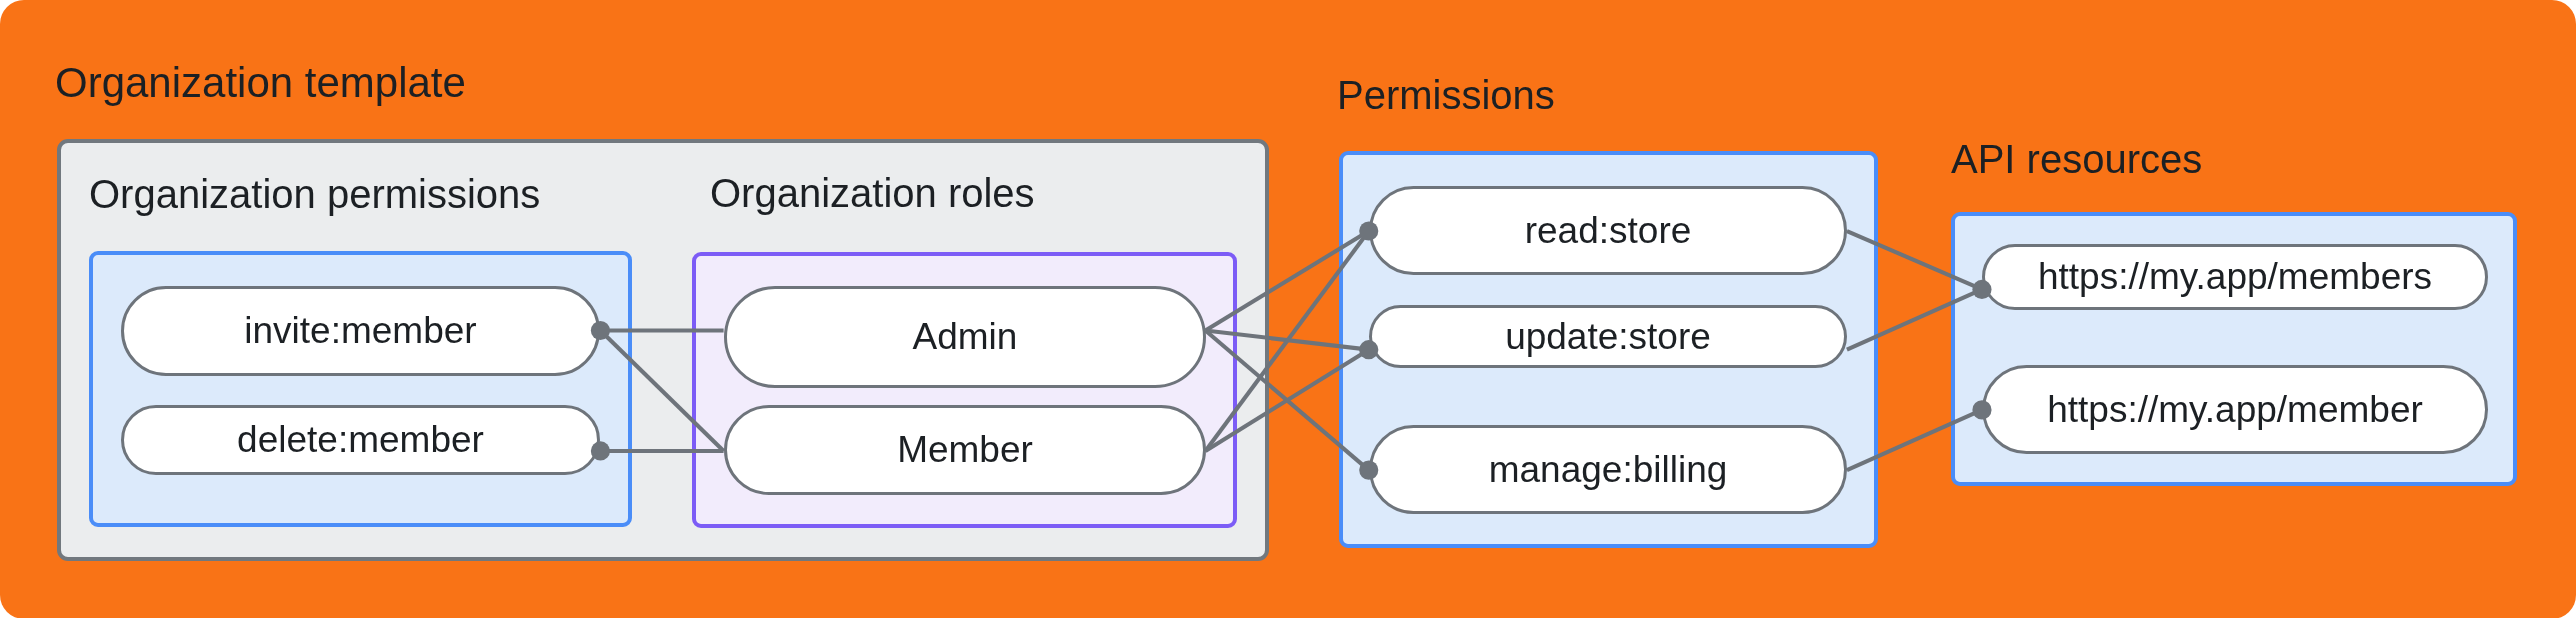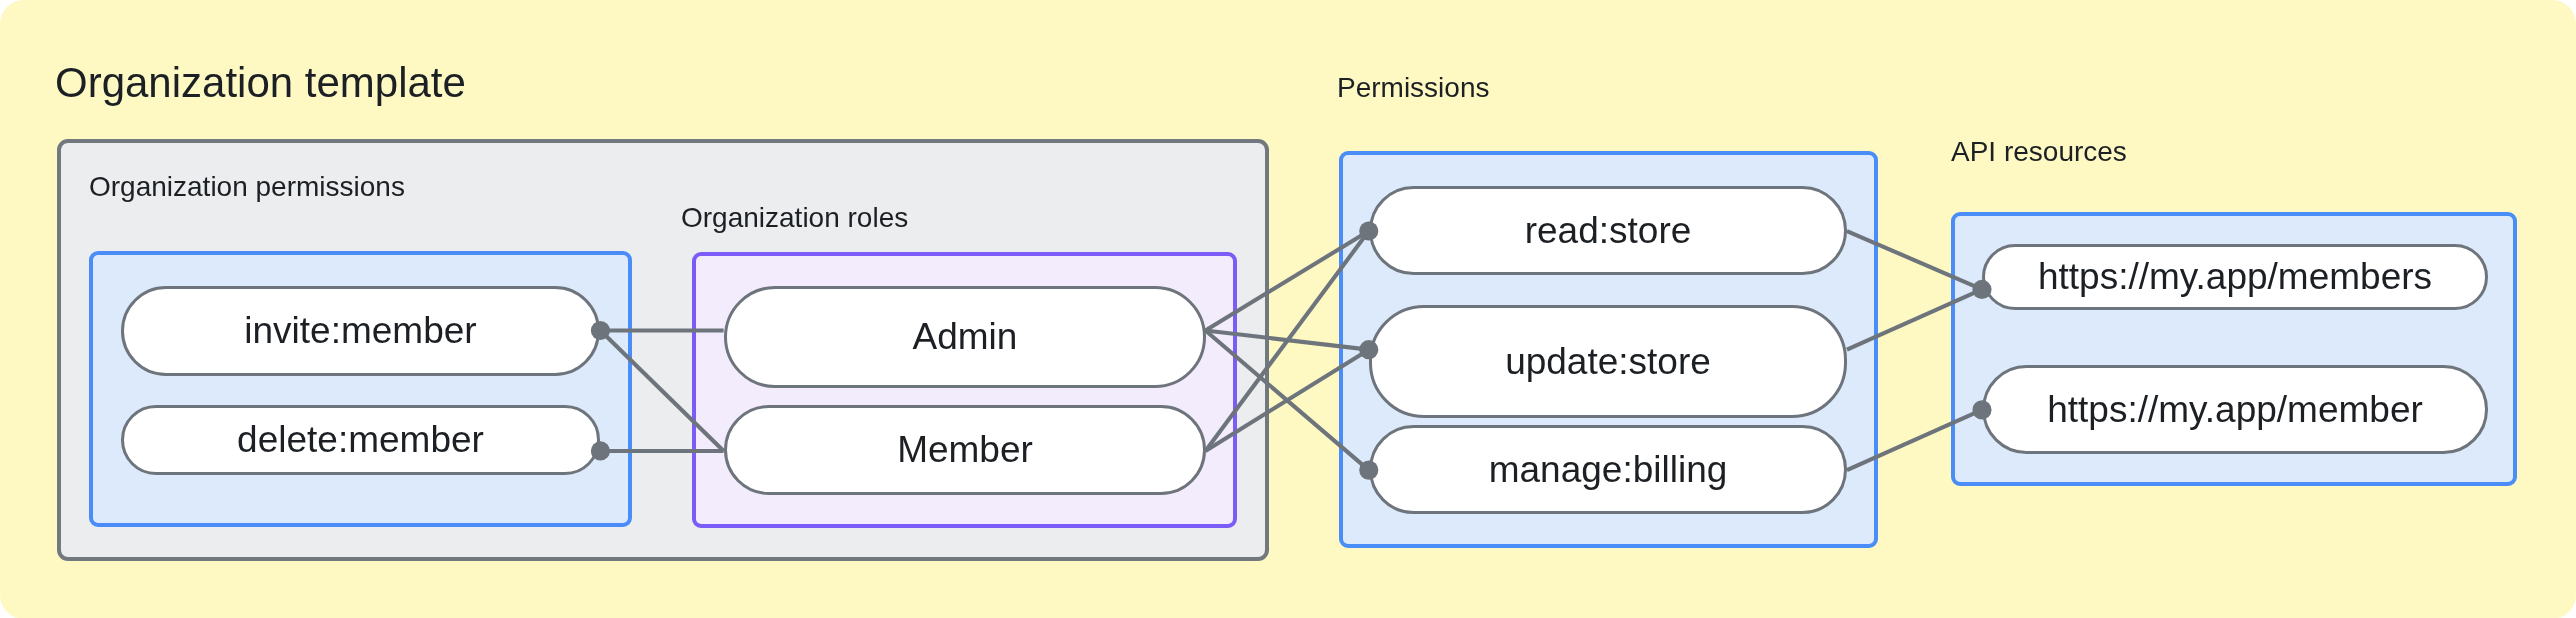--- a/index.html
+++ b/index.html
@@ -1,34 +1,34 @@
 <!DOCTYPE html>
 <html style="font-size:14.6px"><head>
 <meta charset="utf-8">
 <style>
   html, body { margin: 0; padding: 0; background: #ffffff; }
   * { box-sizing: border-box; }
   #canvas {
     position: relative;
     width: 2576px;
     height: 619px;
-    background: #fef9c3;
+    background: #f97316;
     border-radius: 24px;
     overflow: hidden;
     font-family: "Liberation Sans", "DejaVu Sans", sans-serif;
     color: #1c2024;
   }
   .abs { position: absolute; }
   .diagram-title {
     font-size: 42px;
     line-height: 1.1;
     color: #1c2024;
   }
   .group-label {
-    font-size: 28px;
+    font-size: 40px;
     line-height: 1.1;
     color: #1c2024;
     white-space: nowrap;
   }
   .container-box { border-radius: 11px; }
   .gray-box {
     background: #ebedee;
     border: 4.6px solid #71787e;
   }
   .blue-box {
@@ -67,29 +67,29 @@
 
   <div class="abs diagram-title" style="left:55px; top:60px;">Organization template</div>
 
   <div class="abs container-box gray-box" style="left:57px; top:139px; width:1212px; height:422px;"></div>
 
   <div class="abs group-label" style="left:89px; top:172px;">Organization permissions</div>
   <div class="abs blue-box" style="left:89px; top:251px; width:543px; height:276px;"></div>
   <div class="abs node" style="left:121px; top:286px; width:479px; height:90px;">invite:member</div>
   <div class="abs node" style="left:121px; top:405px; width:479px; height:70px;">delete:member</div>
 
-  <div class="abs group-label" style="left:681px; top:171px;margin-top:32px;">Organization roles</div>
+  <div class="abs group-label" style="left:710px; top:171px;">Organization roles</div>
   <div class="abs purple-box" style="left:692px; top:252px; width:545px; height:276px;"></div>
   <div class="abs node" style="left:724px; top:286px; width:482px; height:102px;">Admin</div>
   <div class="abs node" style="left:724px; top:405px; width:482px; height:90px;">Member</div>
 
   <div class="abs group-label" style="left:1337px; top:73px;">Permissions</div>
   <div class="abs blue-box" style="left:1339px; top:151px; width:539px; height:397px;"></div>
   <div class="abs node" style="left:1369px; top:186px; width:478px; height:89px;">read:store</div>
-  <div class="abs node" style="left:1369px; top:305px; width:478px; height:113px;">update:store</div>
+  <div class="abs node" style="left:1369px; top:305px; width:478px; height:63px;">update:store</div>
   <div class="abs node" style="left:1369px; top:425px; width:478px; height:89px;">manage:billing</div>
 
   <div class="abs group-label" style="left:1951px; top:137px;">API resources</div>
   <div class="abs blue-box" style="left:1951px; top:212px; width:566px; height:274px;"></div>
   <div class="abs node" style="left:1982px; top:244px; width:506px; height:66px;">https://my.app/members</div>
   <div class="abs node" style="left:1982px; top:365px; width:506px; height:89px;">https://my.app/member</div>
 
   <svg id="edges-svg" xmlns="http://www.w3.org/2000/svg" viewBox="0 0 2823 678" width="2576" height="619">
       <line x1="658" y1="362" x2="793" y2="362" stroke="#6e747b" stroke-width="4.5"></line>
       <line x1="658" y1="362" x2="793" y2="494" stroke="#6e747b" stroke-width="4.5"></line>

